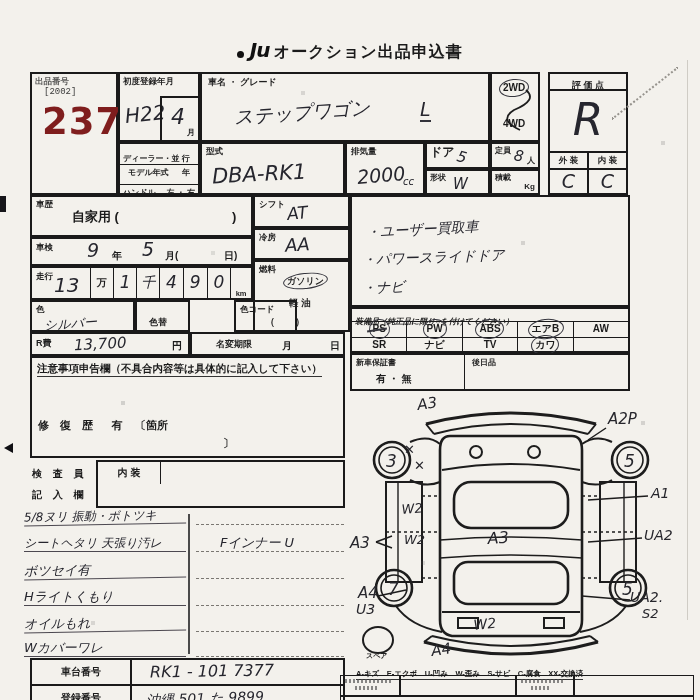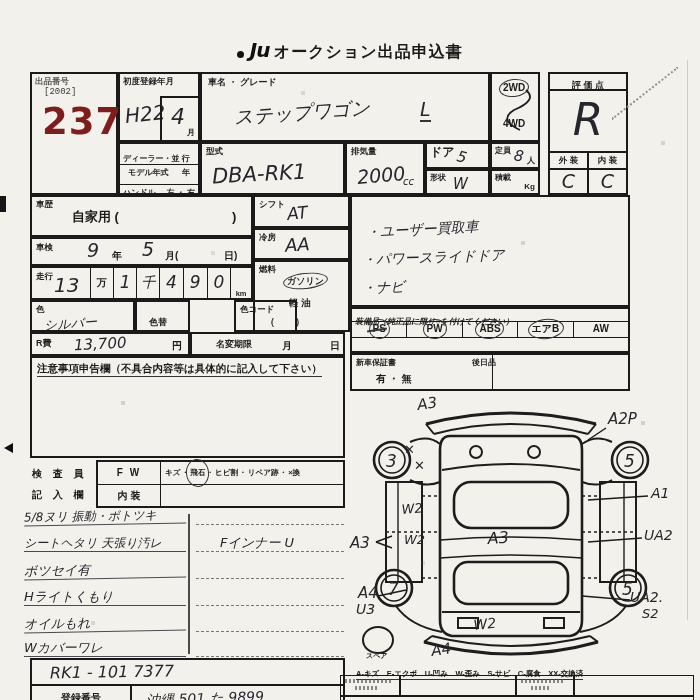--- a/index.html
+++ b/index.html
@@ -187,34 +187,34 @@
     <span class="plbl" style="position:absolute;right:6px;top:6px;">円</span>
   </div>
   <div class="box" style="left:190px;top:332px;width:155px;height:24px;">
     <span class="lbl" style="position:absolute;left:4px;top:5px;font-size:9px;margin-left:20px;">名変期限</span>
     <span class="plbl" style="position:absolute;left:90px;top:6px;">月</span>
     <span class="plbl" style="position:absolute;left:138px;top:6px;">日</span>
   </div>
 
   <div class="box" style="left:30px;top:356px;width:315px;height:102px;">
     <span style="position:absolute;left:5px;top:4px;font:bold 10.5px 'Liberation Sans',sans-serif;border-bottom:1px solid #333;">注意事項申告欄（不具合内容等は具体的に記入して下さい）</span>
+    <div style="position:absolute;left:6px;bottom:5px;">
+      <span class="big" style="letter-spacing:4px;font-size:11px;">修 復 歴</span>
+      <span class="big" style="margin-left:10px;font-size:11px;">有</span>
+      <span class="big" style="margin-left:8px;font-size:11px;">〔箇所</span>
+      <span class="big" style="margin-left:185px;font-size:11px;">〕</span>
+    </div>
   </div>
   <div class="abs" style="left:4px;top:443px;width:0;height:0;border-top:5px solid transparent;border-bottom:5px solid transparent;border-right:9px solid #101014;"></div>
 
   <div class="abs" style="left:32px;top:463px;">
     <div class="plbl" style="letter-spacing:4px;line-height:21px;">検 査 員</div>
     <div class="plbl" style="letter-spacing:4px;line-height:21px;">記 入 欄</div>
   </div>
   <div class="box" style="left:96px;top:460px;width:249px;height:48px;">
-    <div style="display:flex;height:22px;border-bottom:1.8px solid #1a1a1a;">
-      <span class="plbl" style="width:62px;border-right:1.8px solid #1a1a1a;text-align:center;line-height:22px;letter-spacing:2px;">F W</span>
-      <span class="optlist" style="flex:1;line-height:22px;padding-left:4px;">
-        <span>キズ</span><span class="sep">・</span><span class="ring">飛石</span><span class="sep">・</span><span>ヒビ割</span><span class="sep">・</span><span>リペア跡</span><span class="sep">・</span><span>×換</span>
-      </span>
-    </div>
     <div style="display:flex;height:22px;">
       <span class="plbl" style="width:62px;border-right:1.8px solid #1a1a1a;text-align:center;line-height:22px;">内 装</span>
     </div>
   </div>
 
   <div class="abs" style="left:188px;top:514px;width:1.5px;height:140px;background:#4a4a4a;"></div>
 
   <div class="noteline" style="left:24px;top:506px;width:162px;height:18px;transform:rotate(-1deg);">
     <span class="hw" style="font-size:12px;">5/8ヌリ 振動・ボトツキ</span>
   </div>
@@ -238,20 +238,21 @@
   <div class="dashline" style="left:196px;top:533px;width:148px;height:18px;">
     <span class="hw" style="font-size:13px;margin-left:24px;">Fインナー U</span>
   </div>
   <div class="dashline" style="left:196px;top:560px;width:148px;height:18px;"></div>
   <div class="dashline" style="left:196px;top:587px;width:148px;height:18px;"></div>
   <div class="dashline" style="left:196px;top:613px;width:148px;height:18px;"></div>
   <div class="dashline" style="left:196px;top:638px;width:148px;height:18px;"></div>
 
   <div class="box" style="left:30px;top:658px;width:315px;height:52px;">
     <div style="display:flex;height:24px;border-bottom:2px solid #1a1a1a;">
+      <span class="plbl" style="width:98px;border-right:2px solid #1a1a1a;text-align:center;line-height:24px;">車台番号</span>
       <span class="hw" style="flex:1;font-size:16px;line-height:22px;padding-left:18px;transform:rotate(-1deg);">RK1 - 101 7377</span>
     </div>
     <div style="display:flex;height:24px;">
       <span class="plbl" style="width:98px;border-right:2px solid #1a1a1a;text-align:center;line-height:24px;">登録番号</span>
       <span class="hw" style="flex:1;font-size:14px;line-height:22px;padding-left:14px;transform:rotate(-2deg);">沖縄 501 た 9899</span>
     </div>
   </div>
 
   <div class="box" style="left:350px;top:195px;width:280px;height:112px;">
     <div class="hw" style="position:absolute;left:14px;top:24px;font-size:14px;transform:rotate(-3deg);">・ユーザー買取車</div>
@@ -263,24 +264,31 @@
     <div style="height:11px;padding:1px 3px 0;">
       <span class="lbl" style="font-size:8px;font-style:italic;">装備品（純正品に限り○を付けてください）</span>
     </div>
     <div style="display:flex;height:15px;border-top:1.8px solid #1a1a1a;border-bottom:1.8px solid #1a1a1a;">
       <span style="flex:1;text-align:center;border-right:1.8px solid #1a1a1a;font:bold 10px 'Liberation Sans',sans-serif;line-height:14px;"><span class="ring slash" style="position:relative;">PS</span></span>
       <span style="flex:1;text-align:center;border-right:1.8px solid #1a1a1a;font:bold 10px 'Liberation Sans',sans-serif;line-height:14px;"><span class="ring">PW</span></span>
       <span style="flex:1;text-align:center;border-right:1.8px solid #1a1a1a;font:bold 10px 'Liberation Sans',sans-serif;line-height:14px;"><span class="ring">ABS</span></span>
       <span style="flex:1;text-align:center;border-right:1.8px solid #1a1a1a;font:bold 10px 'Liberation Sans',sans-serif;line-height:14px;"><span class="ring">エアB</span></span>
       <span style="flex:1;text-align:center;font:bold 10px 'Liberation Sans',sans-serif;line-height:14px;"><span>AW</span></span>
     </div>
+    <div style="display:flex;height:15px;">
+      <span style="flex:1;text-align:center;border-right:1.8px solid #1a1a1a;font:bold 10px 'Liberation Sans',sans-serif;line-height:14px;"><span>SR</span></span>
+      <span style="flex:1;text-align:center;border-right:1.8px solid #1a1a1a;font:bold 10px 'Liberation Sans',sans-serif;line-height:14px;"><span>ナビ</span></span>
+      <span style="flex:1;text-align:center;border-right:1.8px solid #1a1a1a;font:bold 10px 'Liberation Sans',sans-serif;line-height:14px;"><span>TV</span></span>
+      <span style="flex:1;text-align:center;border-right:1.8px solid #1a1a1a;font:bold 10px 'Liberation Sans',sans-serif;line-height:14px;"><span class="ring">カワ</span></span>
+      <span style="flex:1;text-align:center;font:bold 10px 'Liberation Sans',sans-serif;line-height:14px;"><span></span></span>
+    </div>
   </div>
 
   <div class="box" style="left:350px;top:353px;width:280px;height:38px;">
-    <div style="position:absolute;left:0;top:0;bottom:0;width:112px;border-right:1.8px solid #1a1a1a;padding-left:28px;">
+    <div style="position:absolute;left:0;top:0;bottom:0;width:112px;border-right:1.8px solid #1a1a1a;">
       <span class="lbl" style="position:absolute;left:4px;top:3px;font-size:8px;">新車保証書</span>
       <span class="plbl" style="position:absolute;left:24px;top:18px;">有 ・ 無</span>
     </div>
     <span class="lbl" style="position:absolute;left:120px;top:3px;font-size:8px;">後日品</span>
   </div>
 
   <svg class="abs" style="left:348px;top:392px;" width="335" height="268" viewBox="0 0 335 268">
 
     <path class="ln" stroke-width="3.2" d="M78,32 Q163,10 248,32"></path>
     <path class="ln" stroke-width="2" d="M86,42 Q163,22 240,42 M78,32 L86,42 M248,32 L240,42"></path>

